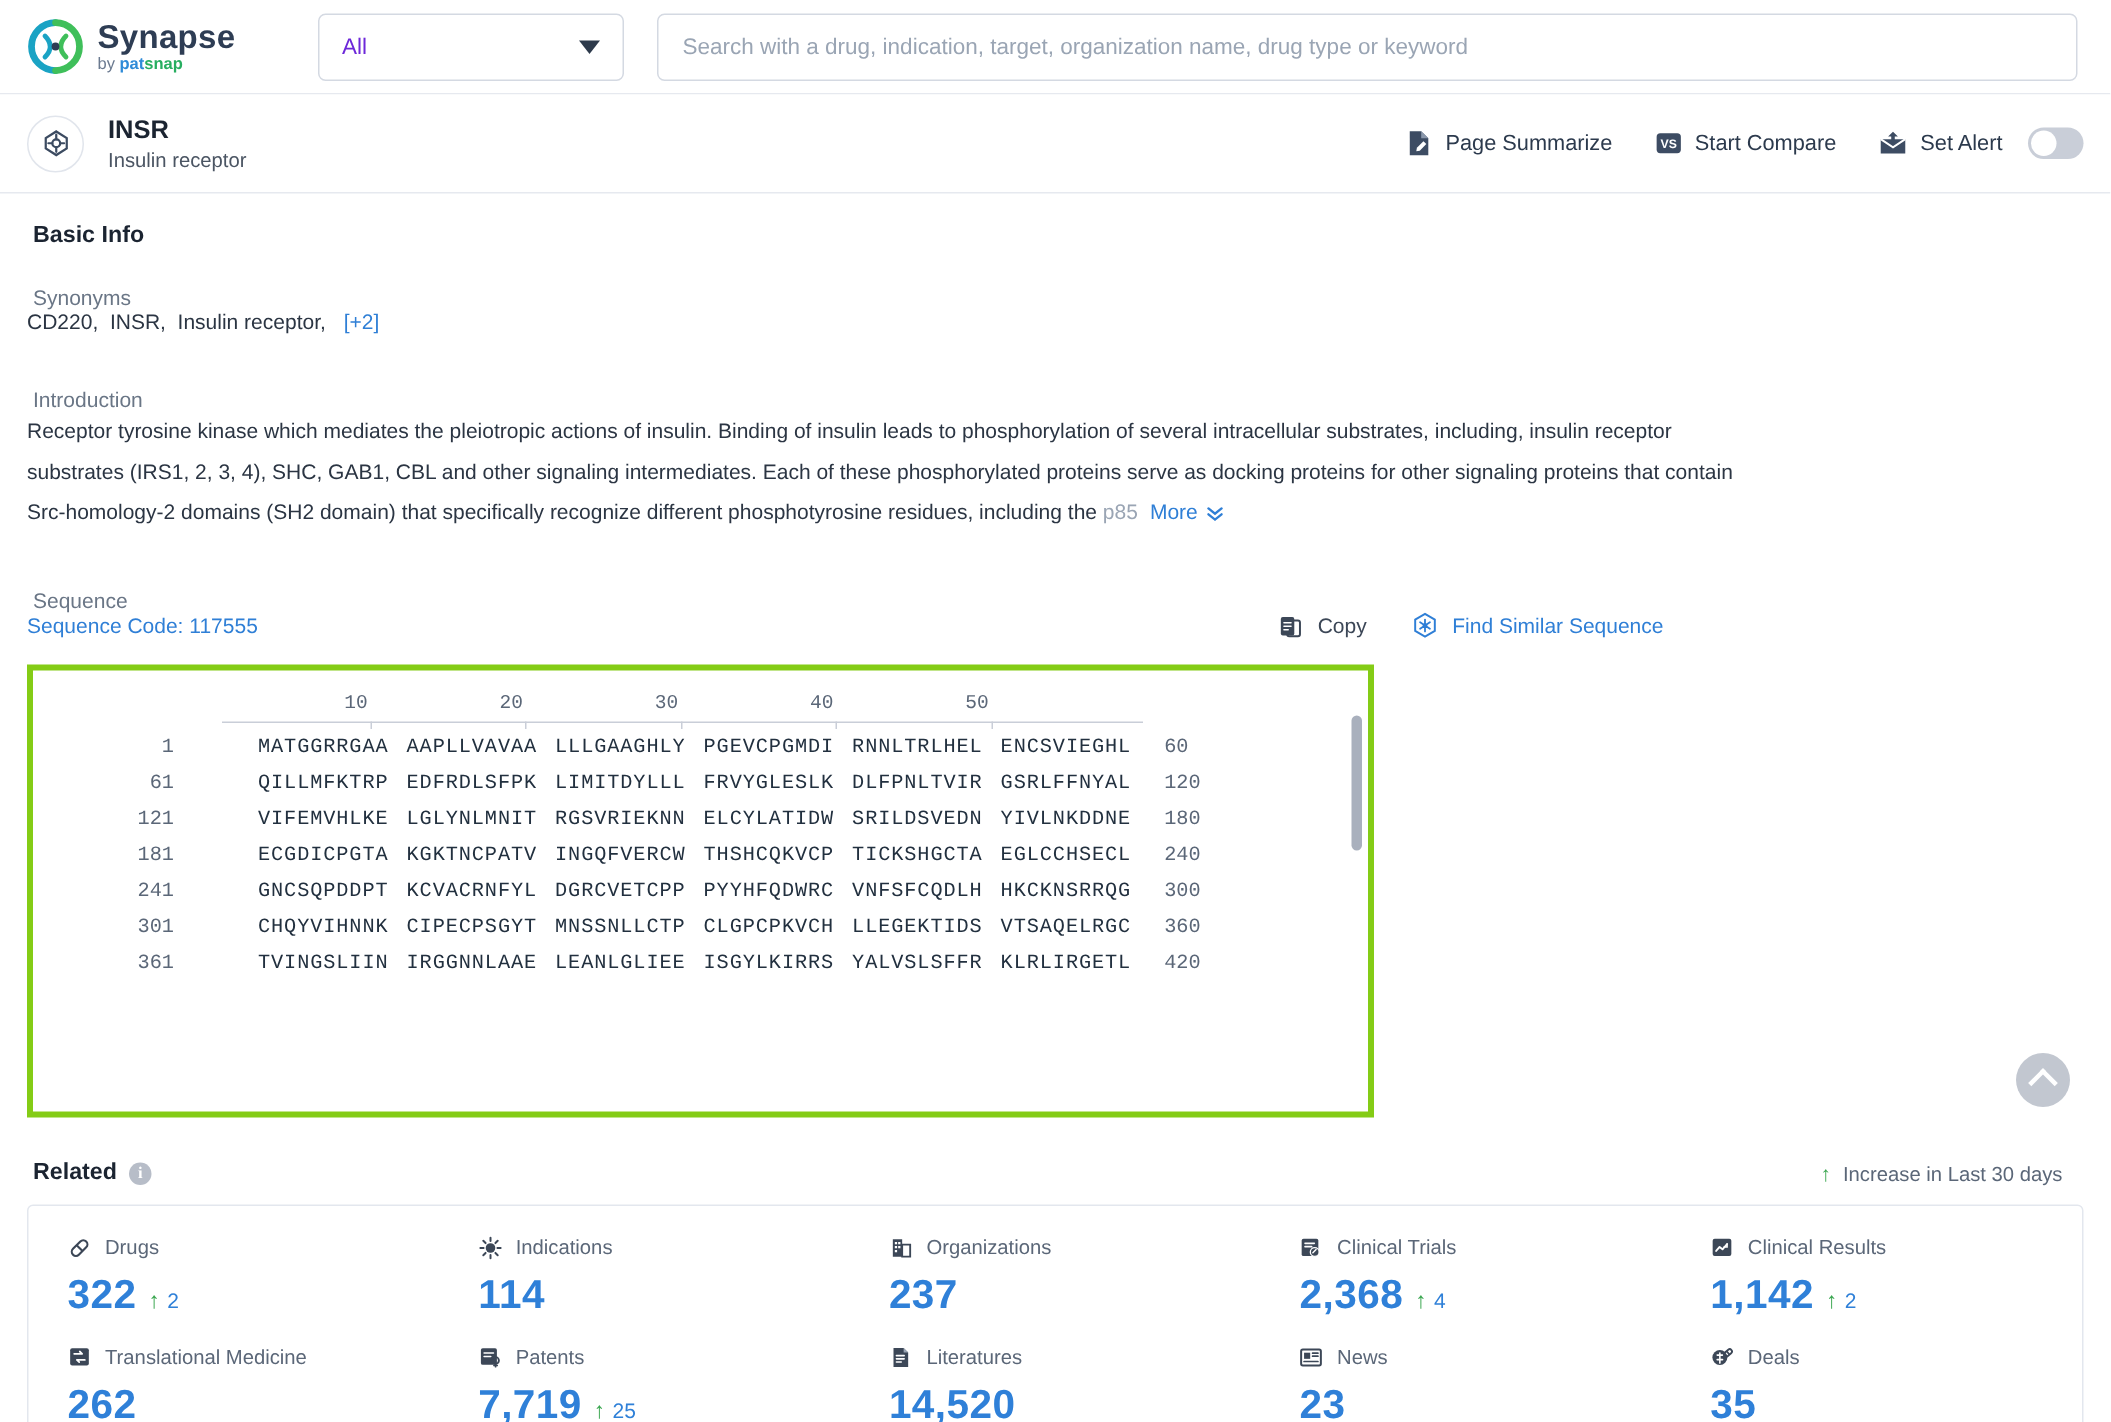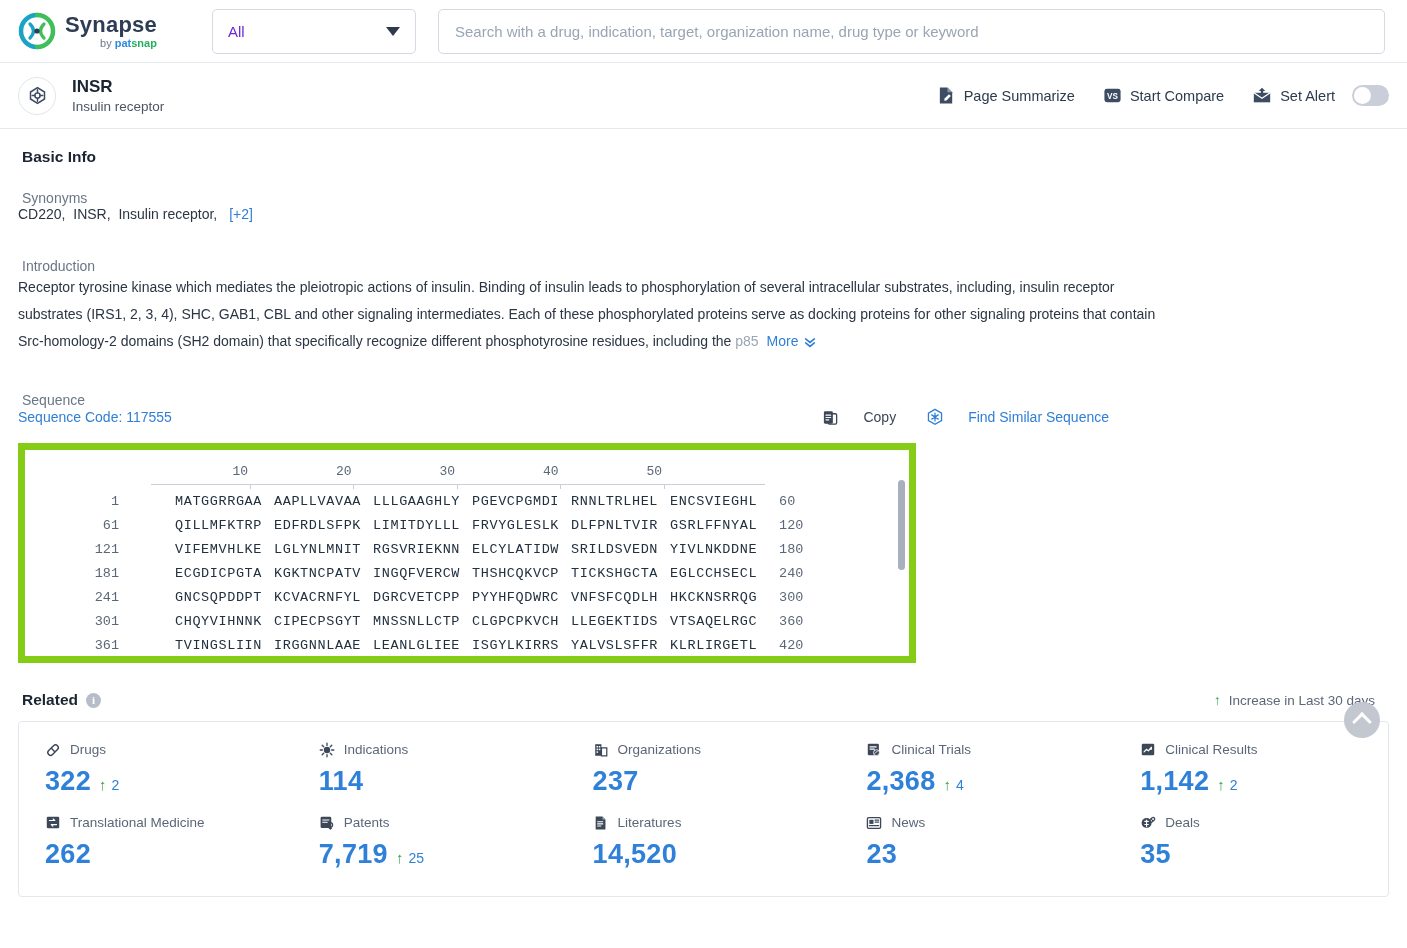--- a/index.html
+++ b/index.html
@@ -16,21 +16,21 @@
   .topbar {
     height: 63px;
     display: flex;
     align-items: center;
     padding: 0 18px;
     border-bottom: 1px solid #e6e9ef;
     background: #fff;
   }
   .logo-wrap { display: flex; align-items: center; gap: 9px; width: 172px; flex: none; }
   .logo-mark { width: 38px; height: 38px; flex: none; }
-  .logo-text { line-height: 1; text-align: right; }
+  .logo-text { line-height: 1; }
   .logo-title {
     font-size: 22px; font-weight: 600; color: #2e3d54; letter-spacing: .2px;
   }
   .logo-sub { font-size: 11px; color: #6b7a90; margin-top: 2px; }
   .logo-sub .ps1 { color: #2e8bd8; font-weight: 700; }
   .logo-sub .ps2 { color: #27ae60; font-weight: 700; }
 
   .scope-select {
     width: 204px; height: 45px; flex: none;
     border: 1px solid #d4d9e2; border-radius: 5px;
@@ -111,28 +111,28 @@
   }
   .intro-text .fade-tail { color: #9aa5b4; }
   .more-link {
     color: #2f7fd6; cursor: pointer; white-space: nowrap;
     display: inline-flex; align-items: center; gap: 4px; margin-left: 8px;
   }
 
   .seq-head { display: flex; align-items: center; }
   .seq-code { font-size: 14px; color: #2f7fd6; cursor: pointer; }
   .seq-tools { margin-left: auto; display: flex; align-items: center; gap: 30px; padding-right: 280px; }
-  .seq-tool { display: flex; align-items: center; gap: 24px; font-size: 14px; cursor: pointer; }
+  .seq-tool { display: flex; align-items: center; gap: 9px; font-size: 14px; cursor: pointer; }
   .seq-tool.copy { color: #3c4757; }
   .seq-tool.find { color: #2f7fd6; }
 
   .seq-box {
     margin-top: 17px;
-    width: 898px; height: 220px;
-    border: 7px solid #84cc16;
+    width: 898px; height: 302px;
+    border: 4px solid #84cc16;
     background: #fff;
     position: relative;
     overflow: hidden;
   }
   .seq-inner { padding: 14px 0 0 0; position: relative; }
   .ruler {
     display: flex; font-family: "Liberation Mono", monospace;
     font-size: 13px; color: #5b6778; padding-left: 126px;
   }
   .ruler-nums { position: relative; height: 18px; width: 614px; }

